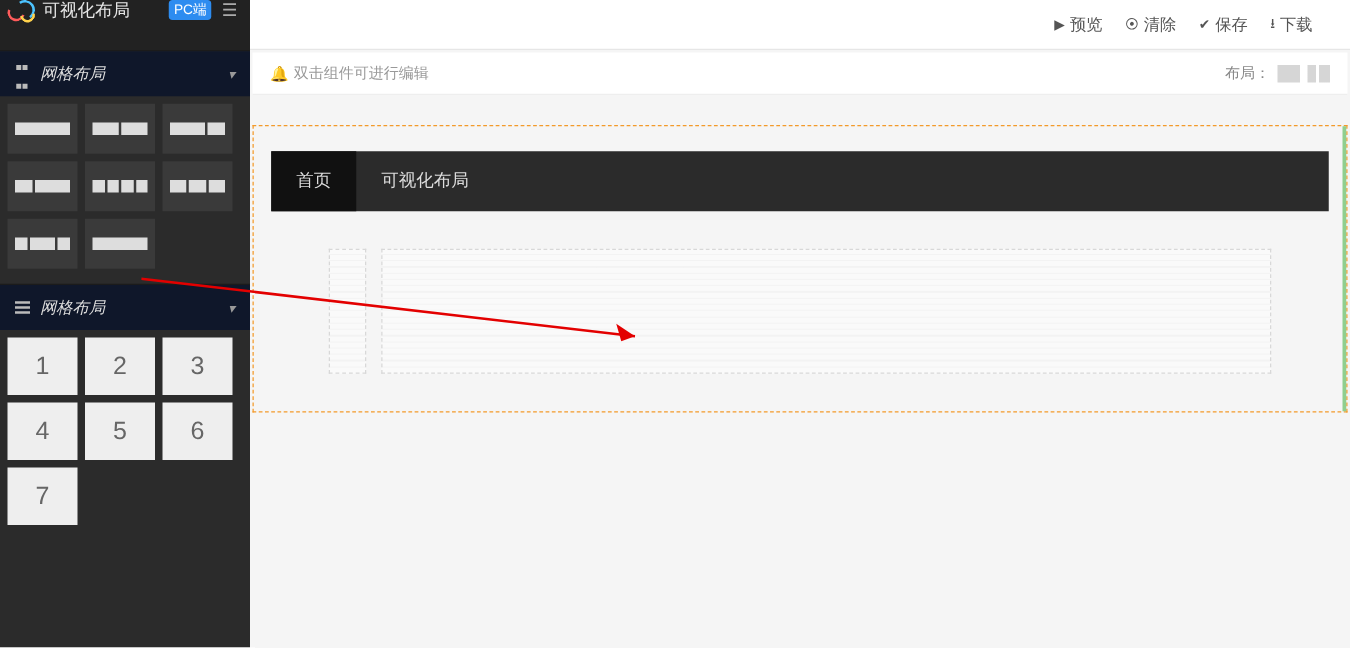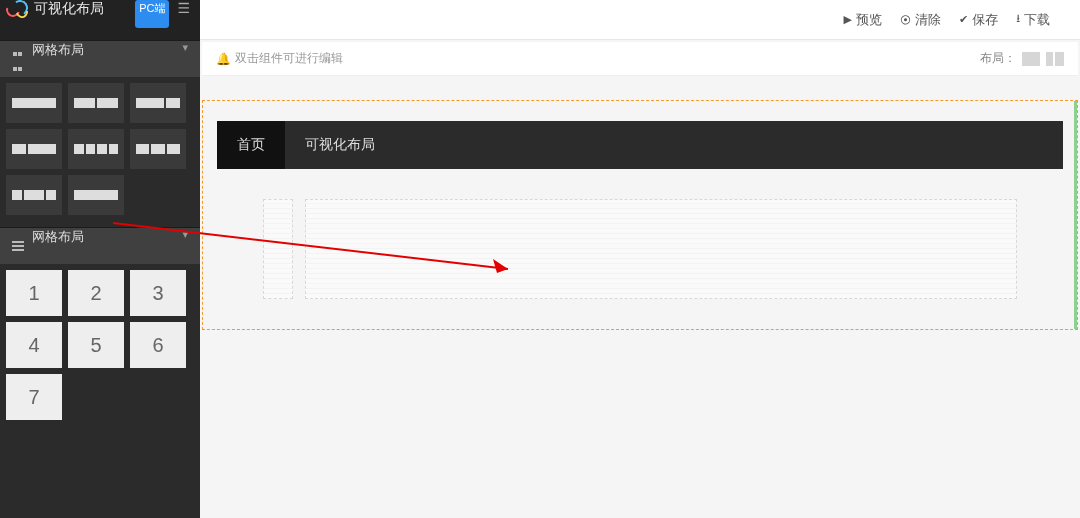--- a/index.html
+++ b/index.html
@@ -3,31 +3,31 @@
 <meta charset="utf-8">
 <style>
   * { box-sizing: border-box; margin: 0; padding: 0; }
   html, body { width: 1080px; height: 518px; font-family: "Microsoft YaHei", Arial, sans-serif; font-size: 13px; color: #333; background: #fff; overflow: hidden; }
   .app { display: flex; width: 100%; height: 100%; }
 
   
   .sidebar { width: 200px; background: #2b2b2b; color: #ccc; display: flex; flex-direction: column; }
   .sb-top { display: flex; align-items: flex-start; height: 40px; padding: 0 10px 0 6px; background: #222; }
   .sb-top .title { color: #e6e6e6; font-size: 14px; margin-left: 6px; flex: 1; }
-  .badge { background: #2d8cf0; color: #fff; font-size: 11px; border-radius: 3px; padding: 0 4px; height: 28px; line-height: 16px; margin-left: 4px; }
+  .badge { background: #2d8cf0; color: #fff; font-size: 11px; border-radius: 3px; padding: 0 4px; height: 16px; line-height: 16px; margin-left: 4px; }
   .collapse-icon { color: #aaa; font-size: 14px; cursor: pointer; margin-left: 8px; }
 
   .logo { position: relative; width: 22px; height: 18px; }
   .logo span { position: absolute; border-radius: 50%; border: 2px solid; }
   .logo .c1 { width: 14px; height: 14px; left: 0; top: 3px; border-color: #ff5b5b; border-right-color: transparent; border-top-color: transparent; transform: rotate(-25deg); }
   .logo .c2 { width: 16px; height: 16px; left: 6px; top: 0; border-color: #4cc3ff; border-left-color: transparent; border-bottom-color: transparent; transform: rotate(10deg); }
   .logo .c3 { width: 12px; height: 12px; left: 10px; top: 6px; border-color: #ffd24c; border-top-color: transparent; border-left-color: transparent; transform: rotate(35deg); }
 
   .section { border-top: 1px solid #1b1b1b; }
-  .section-hd { display: flex; height: 36px; padding: 0 12px; color: #ddd; background: #404040; cursor: pointer; }
+  .section-hd { display: flex; align-items: center; height: 36px; padding: 0 12px; color: #ddd; background: #0f172a; cursor: pointer; font-style: italic; }
   .section-hd .sec-icon { width: 14px; margin-right: 6px; display: inline-flex; align-items: center; }
   .section-hd .chev { margin-left: auto; font-size: 11px; color: #999; }
 
   
   .grid-thumbs { display: flex; flex-wrap: wrap; padding: 6px 6px 12px 6px; gap: 6px; }
   .thumb { width: 56px; height: 40px; background: #3a3a3a; display: flex; align-items: center; justify-content: center; cursor: pointer; padding: 0 6px; }
   .thumb .cols { display: flex; gap: 2px; width: 100%; height: 10px; }
   .thumb .cols span { background: #ddd; height: 10px; }
 
   

